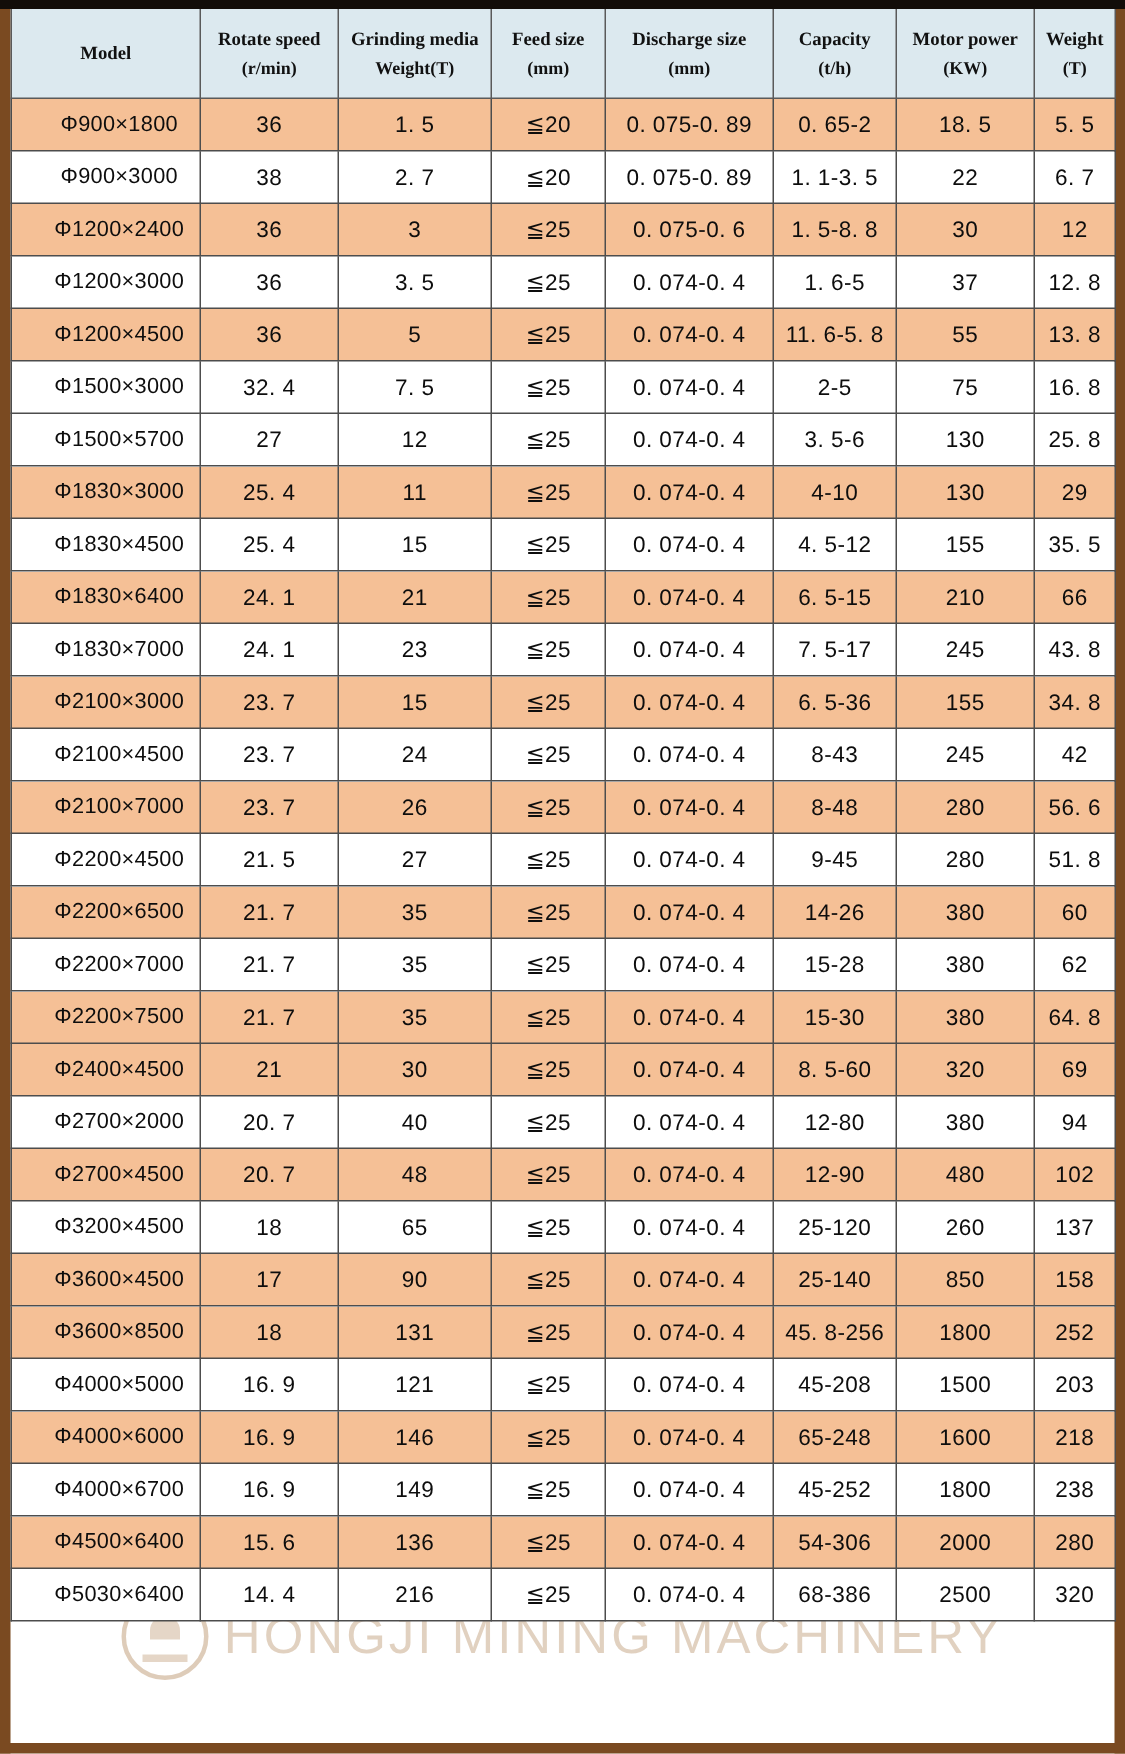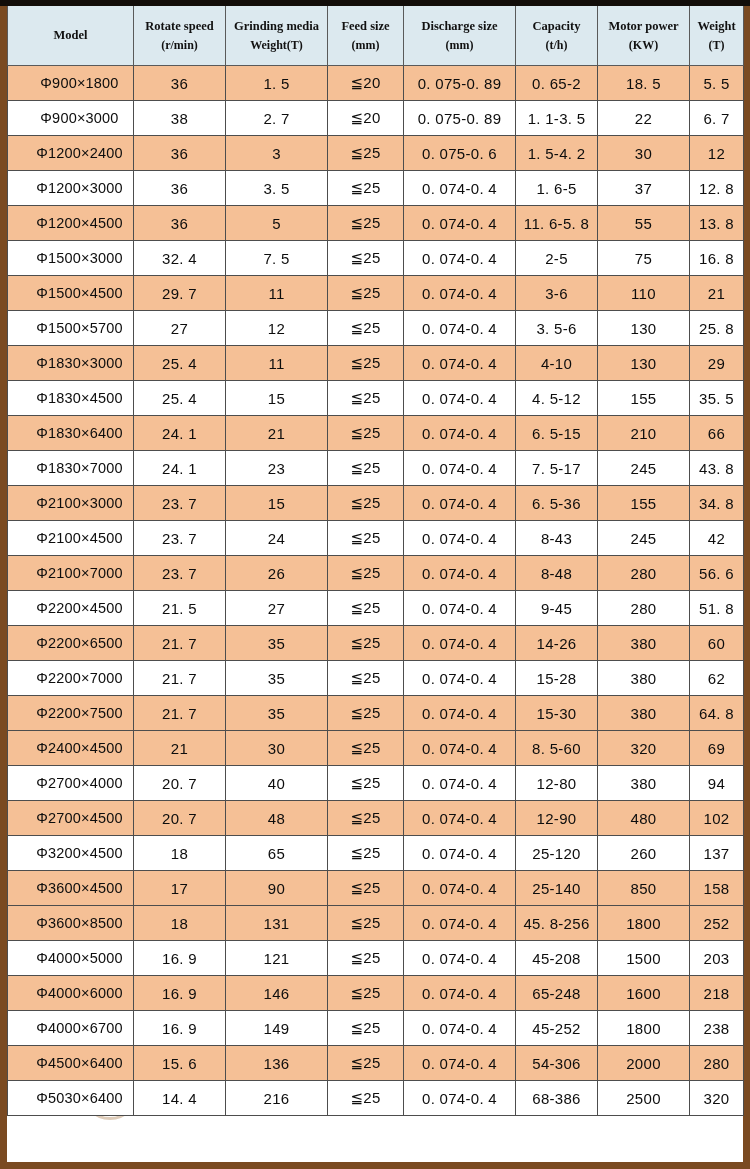--- a/index.html
+++ b/index.html
@@ -207,21 +207,21 @@
           <td class="num">1. 1-3. 5</td>
           <td class="num">22</td>
           <td class="num">6. 7</td>
         </tr>
         <tr class="odd">
           <td class="model">Φ1200×2400</td>
           <td class="num">36</td>
           <td class="num">3</td>
           <td class="num">≦25</td>
           <td class="num">0. 075-0. 6</td>
-          <td class="num">1. 5-4. 2</td>
+          <td class="num">1. 5-8. 8</td>
           <td class="num">30</td>
           <td class="num">12</td>
         </tr>
         <tr class="even">
           <td class="model">Φ1200×3000</td>
           <td class="num">36</td>
           <td class="num">3. 5</td>
           <td class="num">≦25</td>
           <td class="num">0. 074-0. 4</td>
           <td class="num">1. 6-5</td>
@@ -241,30 +241,20 @@
         <tr class="even">
           <td class="model">Φ1500×3000</td>
           <td class="num">32. 4</td>
           <td class="num">7. 5</td>
           <td class="num">≦25</td>
           <td class="num">0. 074-0. 4</td>
           <td class="num">2-5</td>
           <td class="num">75</td>
           <td class="num">16. 8</td>
         </tr>
-        <tr class="odd">
-          <td class="model">Φ1500×4500</td>
-          <td class="num">29. 7</td>
-          <td class="num">11</td>
-          <td class="num">≦25</td>
-          <td class="num">0. 074-0. 4</td>
-          <td class="num">3-6</td>
-          <td class="num">110</td>
-          <td class="num">21</td>
-        </tr>
         <tr class="even">
           <td class="model">Φ1500×5700</td>
           <td class="num">27</td>
           <td class="num">12</td>
           <td class="num">≦25</td>
           <td class="num">0. 074-0. 4</td>
           <td class="num">3. 5-6</td>
           <td class="num">130</td>
           <td class="num">25. 8</td>
         </tr>
@@ -382,21 +372,21 @@
           <td class="model">Φ2400×4500</td>
           <td class="num">21</td>
           <td class="num">30</td>
           <td class="num">≦25</td>
           <td class="num">0. 074-0. 4</td>
           <td class="num">8. 5-60</td>
           <td class="num">320</td>
           <td class="num">69</td>
         </tr>
         <tr class="even">
-          <td class="model">Φ2700×4000</td>
+          <td class="model">Φ2700×2000</td>
           <td class="num">20. 7</td>
           <td class="num">40</td>
           <td class="num">≦25</td>
           <td class="num">0. 074-0. 4</td>
           <td class="num">12-80</td>
           <td class="num">380</td>
           <td class="num">94</td>
         </tr>
         <tr class="odd">
           <td class="model">Φ2700×4500</td>

